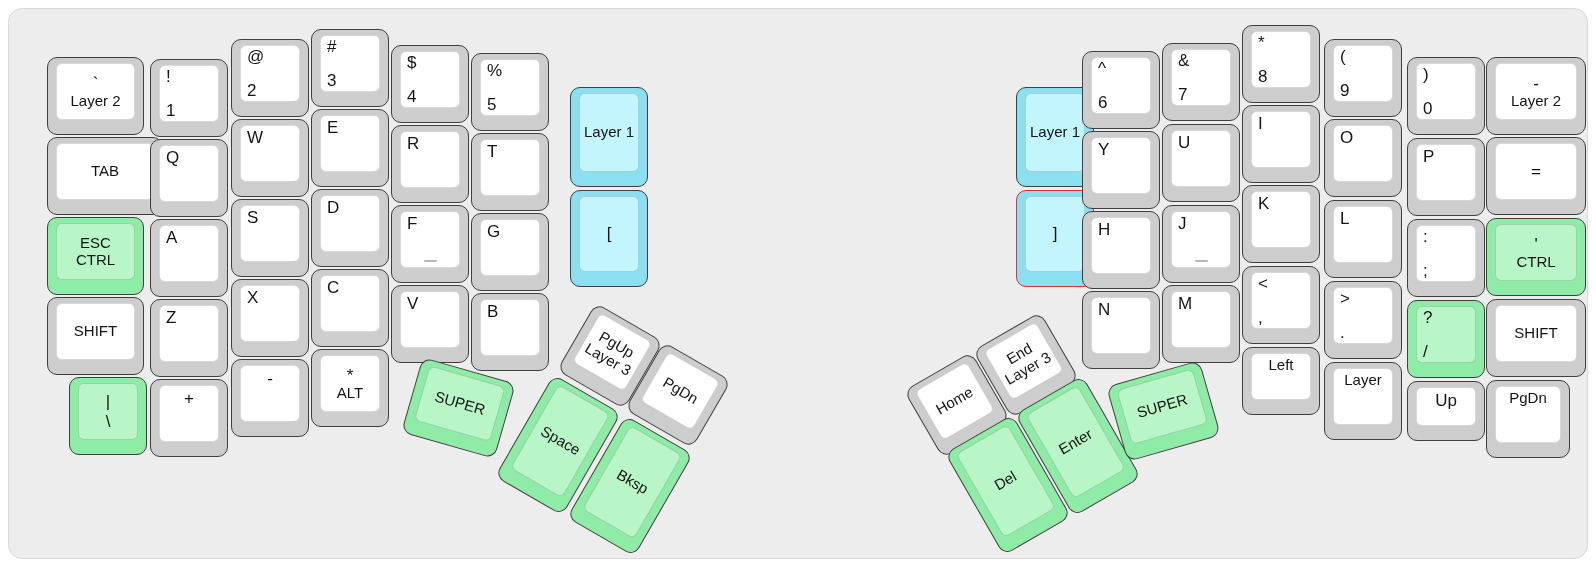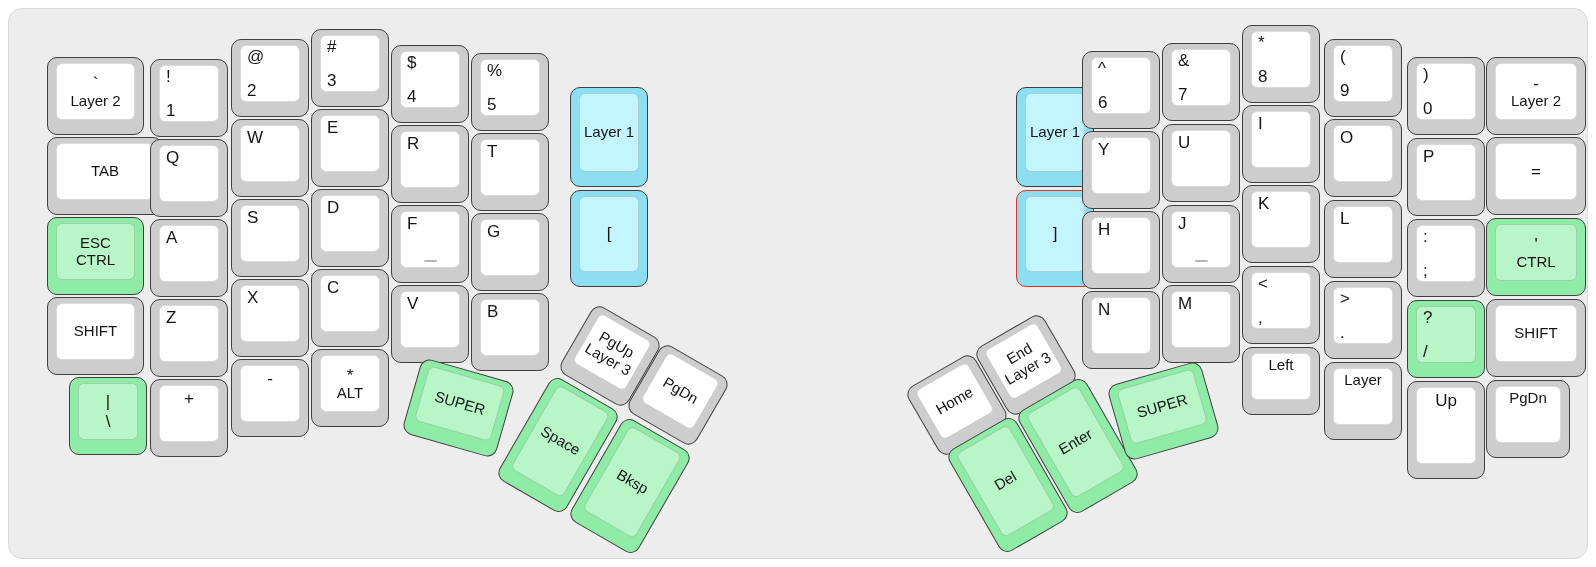--- a/index.html
+++ b/index.html
@@ -377,21 +377,21 @@
             <span class="legend big">:</span>
             <span class="legend big">;</span>
           </div>
         </div>
         <div class="key green" style="left: 1398px; top: 291px; width: 78px; height: 78px;">
           <div class="keytop align-pair">
             <span class="legend big">?</span>
             <span class="legend big">/</span>
           </div>
         </div>
-        <div class="key gray" style="left: 1398px; top: 372px; width: 78px; height: 98px;">
+        <div class="key gray" style="left: 1398px; top: 372px; width: 78px; height: 60px;">
           <div class="keytop align-top">
             <span class="legend big">Up</span>
           </div>
         </div>
         <div class="key gray" style="left: 1477px; top: 48px; width: 100px; height: 78px;">
           <div class="keytop align-stack">
             <span class="legend big">-</span>
             <span class="legend">Layer 2</span>
           </div>
         </div>

